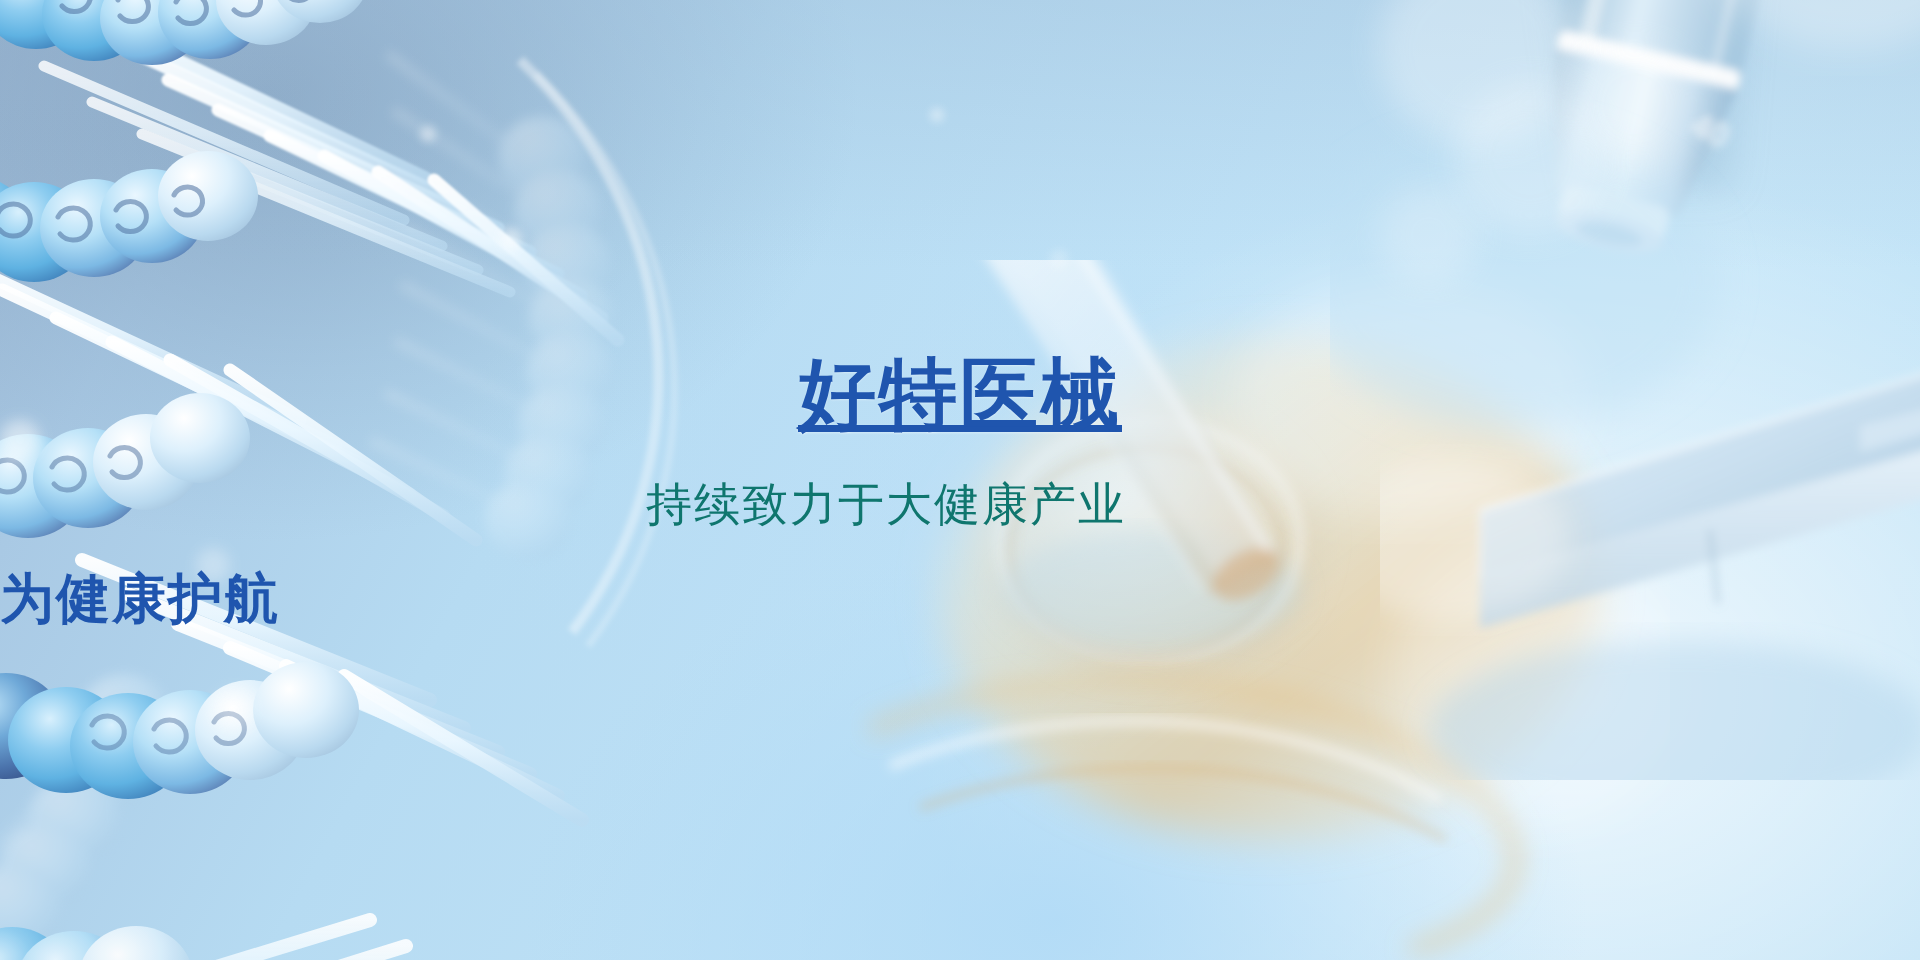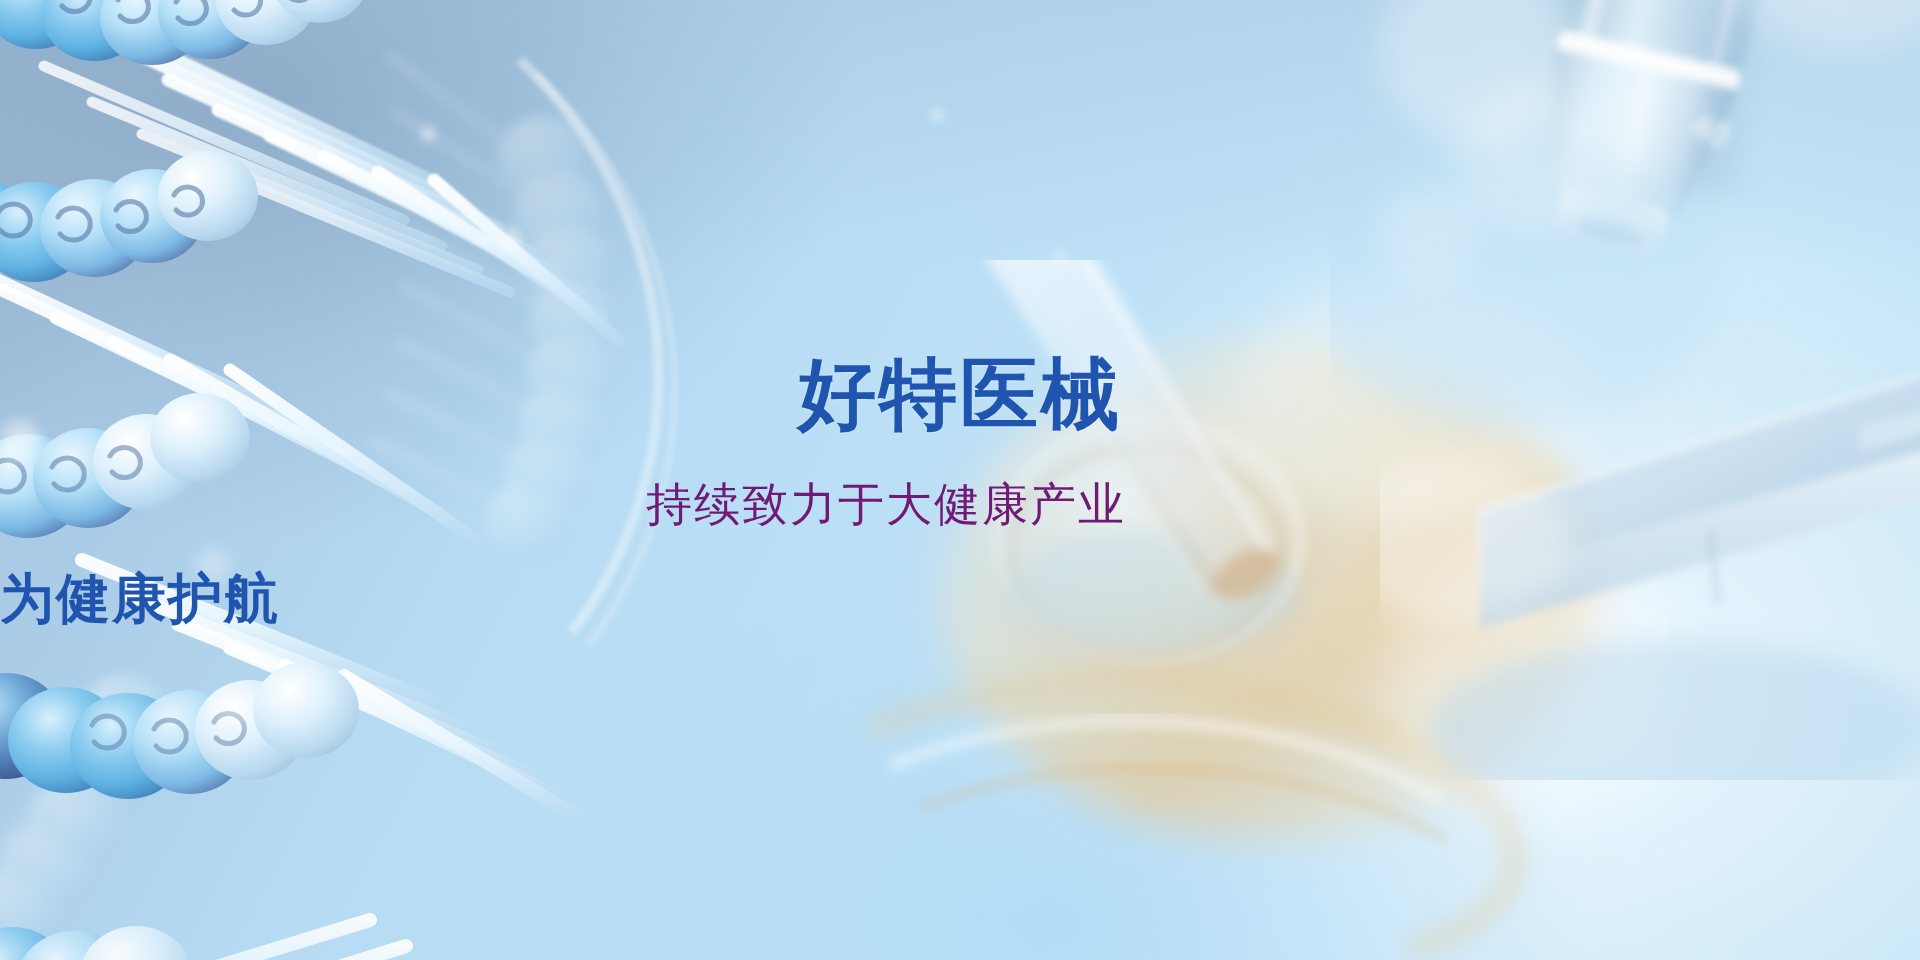--- a/index.html
+++ b/index.html
@@ -57,25 +57,26 @@
   .stage{position:absolute;left:1380px;top:360px;width:560px;height:420px;}
   .stage svg{width:100%;height:100%;display:block;}
 
   
   .copy{position:absolute;left:0;top:0;width:1920px;height:960px;}
   .t-title{
     position:absolute;left:0;top:350px;width:1920px;text-align:center;
     font-size:78px;line-height:88px;font-weight:bold;letter-spacing:3px;
     color:#1f55ae;
     text-shadow:0 1px 2px rgba(255,255,255,.35);
+    text-decoration:underline;
   }
   .t-sub{
     position:absolute;left:0;top:476px;width:1772px;text-align:center;
     font-size:46px;line-height:56px;font-weight:normal;letter-spacing:2px;
-    color:#701a75;
+    color:#0f766e;
   }
   .t-slogan{
     position:absolute;left:0;top:566px;width:1920px;text-align:left;
     font-size:54px;line-height:64px;font-weight:bold;letter-spacing:2px;
     color:#1f55ae;
   }
 
   
   .veil{position:absolute;inset:0;pointer-events:none;
     background:radial-gradient(ellipse 700px 420px at 48% 50%, rgba(186,222,247,.34) 0%, rgba(186,222,247,0) 70%);

